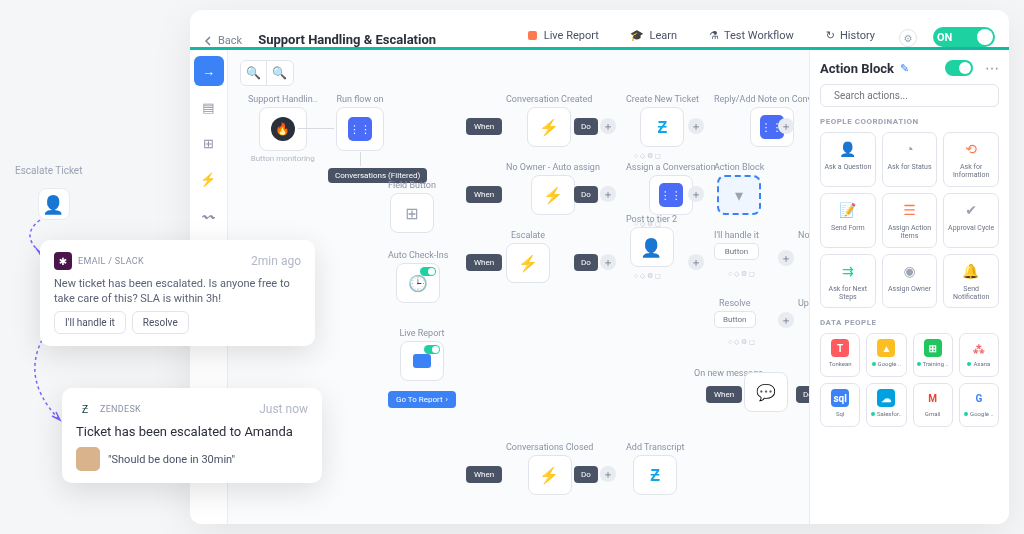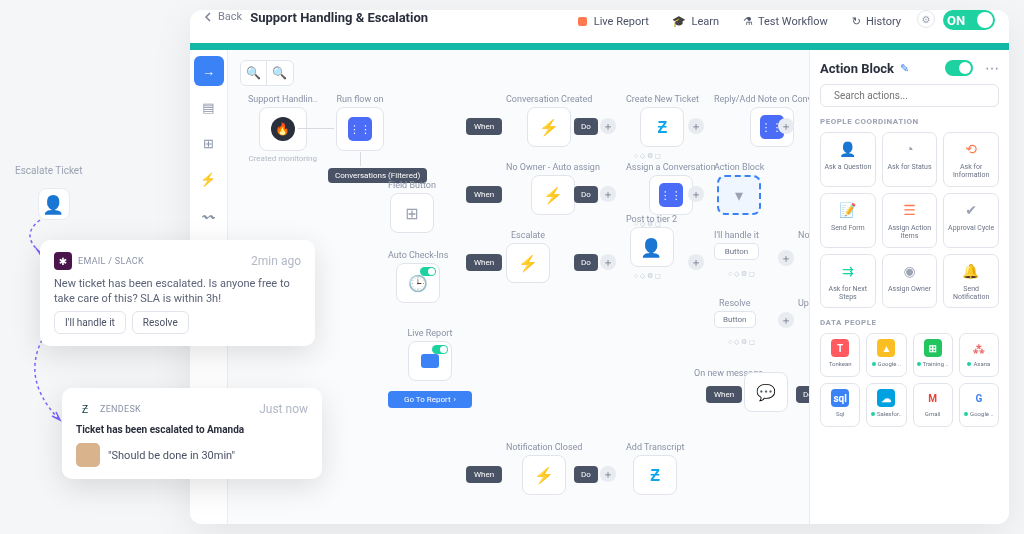--- a/index.html
+++ b/index.html
@@ -1,26 +1,26 @@
 <!DOCTYPE html>
 <html><head>
 <meta charset="utf-8">
 <style>
 *{box-sizing:border-box;margin:0;padding:0;font-family:-apple-system,BlinkMacSystemFont,"Segoe UI",Roboto,sans-serif}
 body{background:#f5f6f8;width:1024px;height:534px;overflow:hidden;position:relative}
 .app{position:absolute;left:190px;top:10px;right:15px;bottom:10px;background:#fff;border-radius:12px;box-shadow:0 10px 40px rgba(0,0,0,.08);display:flex;flex-direction:column;overflow:hidden}
-.topbar{height:40px;border-bottom:7px solid #14b8a6;display:flex;align-items:flex-start;padding:0 14px;gap:8px}
+.topbar{height:40px;border-bottom:3px solid #14b8a6;display:flex;align-items:flex-end;padding:0 14px;gap:16px}
 .back{display:flex;align-items:center;gap:4px;color:#7a8294;font-size:11px;cursor:pointer}
 .back svg{width:10px;height:10px}
 .title{font-size:13px;font-weight:700;color:#2a2f3c}
 .spacer{flex:1}
 .tbtn{display:flex;align-items:center;gap:5px;font-size:11px;color:#4a5266;padding:5px 8px;border-radius:6px;cursor:pointer}
 .tbtn .dot{width:12px;height:12px;display:inline-flex;align-items:center;justify-content:center}
 .live .sq{width:9px;height:9px;background:#ff7a4f;border-radius:2px}
-.toggle-pill{width:52px;height:20px;background:#1dd1a1;border-radius:10px;position:relative;display:flex;align-items:center;padding:0 4px;color:#fff;font-size:13px;font-weight:700;cursor:pointer}
+.toggle-pill{width:62px;height:20px;background:#1dd1a1;border-radius:10px;position:relative;display:flex;align-items:center;padding:0 4px;color:#fff;font-size:11px;font-weight:700;cursor:pointer}
 .toggle-pill .knob{position:absolute;right:2px;width:16px;height:16px;background:#fff;border-radius:50%}
 .body{flex:1;display:flex;overflow:hidden}
 .rail{width:38px;background:#fff;border-right:1px solid #eaecef;display:flex;flex-direction:column;align-items:center;padding-top:6px;gap:6px}
 .rail .ritem{width:30px;height:30px;border-radius:6px;display:flex;align-items:center;justify-content:center;color:#8a92a5;cursor:pointer;font-size:13px}
 .rail .ritem.active{background:#3b82f6;color:#fff}
 .canvas{flex:1;background:#fafbfc;position:relative;overflow:hidden}
 .zoomgrp{position:absolute;left:12px;top:10px;display:flex;border:1px solid #e1e4ea;border-radius:6px;background:#fff}
 .zoomgrp button{width:26px;height:24px;border:none;background:none;cursor:pointer;color:#6b7385;font-size:12px;display:flex;align-items:center;justify-content:center}
 .zoomgrp button:first-child{border-right:1px solid #e1e4ea}
 .node{position:absolute;text-align:center}
@@ -31,21 +31,21 @@
 .node-sub{font-size:8px;color:#b1b8c6;margin-top:3px}
 .icon-blue{width:24px;height:24px;background:#4a6cf7;border-radius:5px;display:flex;align-items:center;justify-content:center;color:#fff;font-size:11px}
 .icon-fire{width:24px;height:24px;background:#2a2f3c;border-radius:50%;display:flex;align-items:center;justify-content:center;color:#ff7a4f;font-size:12px}
 .chip{position:absolute;background:#4a5266;color:#fff;font-size:8px;padding:3px 7px;border-radius:4px;white-space:nowrap}
 .when{position:absolute;background:#4a5266;color:#fff;font-size:8px;padding:4px 8px;border-radius:4px}
 .do{position:absolute;background:#4a5266;color:#fff;font-size:8px;padding:4px 7px;border-radius:4px}
 .plus{position:absolute;width:16px;height:16px;border-radius:50%;background:#e8ebf0;color:#6b7385;display:flex;align-items:center;justify-content:center;font-size:11px;cursor:pointer}
 .bolt{color:#9aa2b3;font-size:16px}
 .mini-icons{position:absolute;display:flex;gap:3px;font-size:7px;color:#c1c7d2}
 .btn-shape{background:#fff;border:1px solid #e1e4ea;border-radius:5px;padding:3px 8px;font-size:8px;color:#6b7385;margin:0 auto}
-.go-report{background:#3b82f6;color:#fff;font-size:8px;padding:4px 16px;border-radius:4px;display:inline-flex;align-items:flex-end;gap:3px;cursor:pointer}
+.go-report{background:#3b82f6;color:#fff;font-size:8px;padding:4px 8px;border-radius:4px;display:inline-flex;align-items:flex-end;gap:3px;cursor:pointer}
 .mini-toggle{position:absolute;top:3px;right:3px;width:16px;height:9px;background:#1dd1a1;border-radius:5px}
 .mini-toggle::after{content:"";position:absolute;right:1px;top:1px;width:7px;height:7px;background:#fff;border-radius:50%}
 .line{position:absolute;background:#d5d9e0;height:1px}
 .vline{position:absolute;background:#d5d9e0;width:1px}
 .side{width:200px;border-left:1px solid #eaecef;background:#fff;display:flex;flex-direction:column;padding:10px}
 .side-hdr{display:flex;align-items:center;gap:6px;margin-bottom:8px}
 .side-hdr .t{font-size:13px;font-weight:700;color:#2a2f3c}
 .side-hdr .pen{color:#3b82f6;font-size:11px;cursor:pointer}
 .side-hdr .tog{width:28px;height:16px;background:#1dd1a1;border-radius:8px;position:relative;margin-left:auto;cursor:pointer}
 .side-hdr .tog::after{content:"";position:absolute;right:2px;top:2px;width:12px;height:12px;background:#fff;border-radius:50%}
@@ -69,21 +69,21 @@
 .notif1{left:40px;top:240px;width:275px}
 .notif2{left:62px;top:388px;width:260px}
 .notif-hdr{display:flex;align-items:center;gap:6px;margin-bottom:6px}
 .notif-hdr .ic{width:18px;height:18px;border-radius:4px;display:flex;align-items:center;justify-content:center;font-size:10px}
 .notif-hdr .src{font-size:9px;color:#8a92a5;letter-spacing:.3px}
 .notif-hdr .time{margin-left:auto;font-size:12px;color:#b1b8c6}
 .notif .q{font-size:13px;font-weight:700;color:#2a2f3c;margin-bottom:4px}
 .notif .msg{font-size:11px;color:#5a6275;line-height:1.4;margin-bottom:4px}
 .notif .btns{display:flex;gap:6px}
 .notif .btns button{border:1px solid #e1e4ea;background:#fff;border-radius:6px;padding:5px 10px;font-size:10px;color:#4a5266;cursor:pointer}
-.notif2 .title2{font-size:10px;font-weight:700;color:#2a2f3c;margin-bottom:8px}
+.notif2 .title2{font-size:13px;font-weight:400;color:#2a2f3c;margin-bottom:8px}
 .notif2 .row{display:flex;align-items:center;gap:8px}
 .notif2 .av{width:24px;height:24px;border-radius:5px;background:#d9b38c}
 .notif2 .quote{font-size:11px;color:#4a5266}
 .gear-circle{width:18px;height:18px;border:1px solid #e1e4ea;border-radius:50%;display:flex;align-items:center;justify-content:center;color:#9aa2b3;font-size:10px}
 </style>
 </head>
 <body>
 
 <div class="app">
   <div class="topbar">
@@ -133,21 +133,21 @@
       <div class="zoomgrp">
         <button>🔍</button>
         <button>🔍</button>
       </div>
 
       <div class="node" style="left:20px;top:44px">
         <span class="node-label">Support Handlin..</span>
         <div class="node-box big">
             <div class="icon-fire">🔥</div>
           </div>
-        <div class="node-sub">Created monitoring</div>
+        <div class="node-sub">Button monitoring</div>
       </div>
 
       <div class="line" style="left:70px;top:78px;width:36px"></div>
 
       <div class="node" style="left:108px;top:44px">
         <span class="node-label">Run flow on</span>
         <div class="node-box big">
             <div class="icon-blue">⋮⋮</div>
           </div>
       </div>
@@ -271,21 +271,21 @@
       <div class="when" style="left:478px;top:336px">When</div>
       <div class="node" style="left:516px;top:322px">
           <div class="node-box">
             <span style="color:#9aa2b3">💬</span>
           </div>
         </div>
       <div class="do" style="left:568px;top:336px">Do</div>
 
       <div class="when" style="left:238px;top:416px">When</div>
       <div class="node" style="left:278px;top:392px">
-          <span class="node-label">Notification Closed</span>
+          <span class="node-label">Conversations Closed</span>
           <div class="node-box">
             <span class="bolt">⚡</span>
           </div>
         </div>
       <div class="do" style="left:346px;top:416px">Do</div>
       <div class="plus" style="left:372px;top:416px">＋</div>
       <div class="node" style="left:398px;top:392px">
           <span class="node-label">Add Transcript</span>
           <div class="node-box">
             <span style="color:#0ea5e9;font-weight:700">Ƶ</span>

